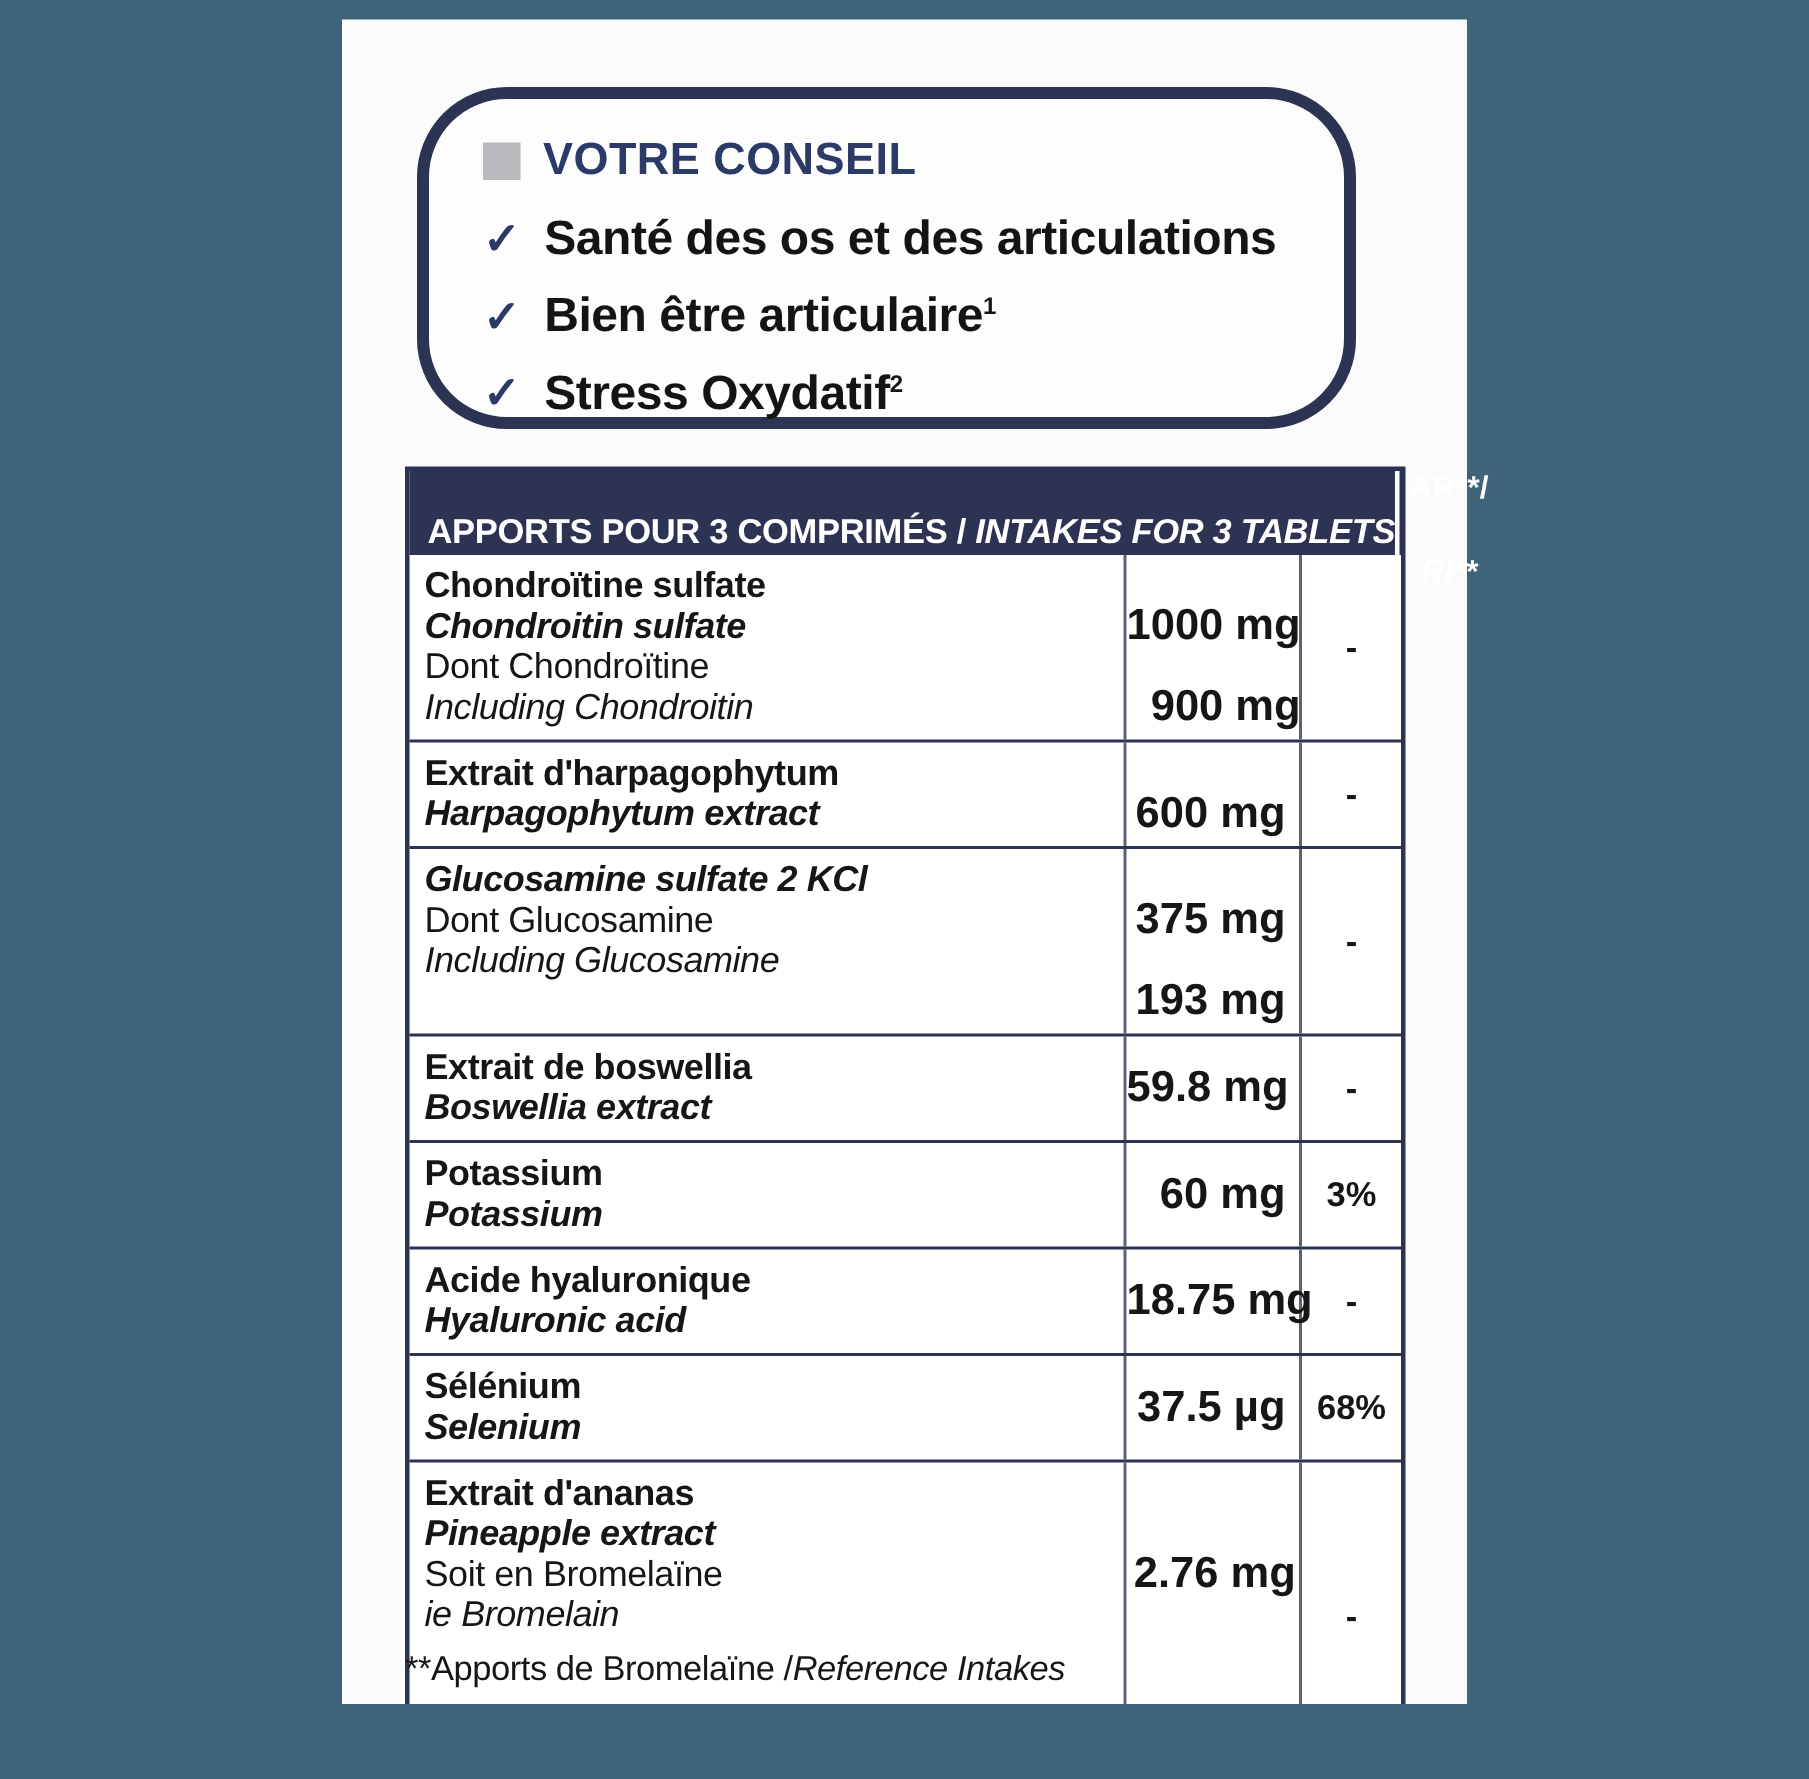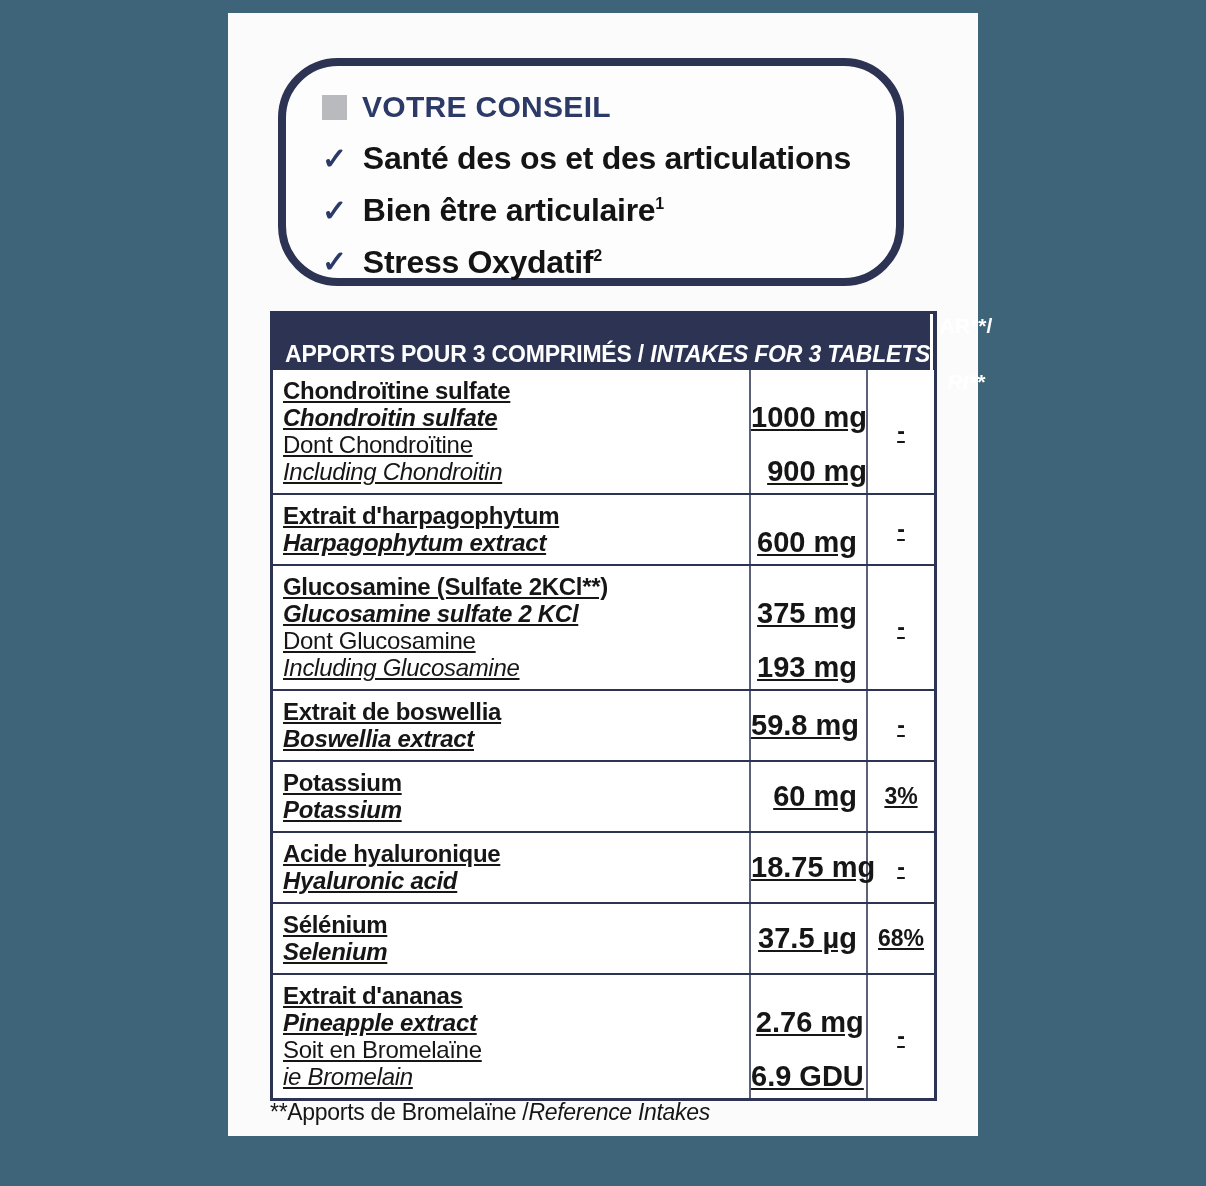--- a/index.html
+++ b/index.html
@@ -65,21 +65,20 @@
     border-right: 3px solid #ffffff; white-space: pre;
   }
   .thead-ar {
     display: flex; flex-direction: column; justify-content: center; align-items: center;
     font-weight: bold; font-size: 21px; line-height: 24px; gap: 32px;
   }
   .thead .it, .footnote .it { font-style: italic; }
   .trow {
     display: grid; grid-template-columns: 1fr 119px 66px;
     border-top: 2px solid var(--navy);
-    text-decoration: underline;
   }
   .trow:first-child { border-top: none; }
   .cell-label { padding: 7px 6px 8px 10px; }
   .line { font-size: 24px; line-height: var(--lh); letter-spacing: -0.3px; white-space: nowrap; color: var(--text); }
   .s-b  { font-weight: bold; }
   .s-bi { font-weight: bold; font-style: italic; }
   .s-i  { font-style: italic; }
   .s-r  { font-weight: normal; }
   .cell-values {
     border-left: 2px solid var(--line);
@@ -151,21 +150,20 @@
               <div class="line s-b">Extrait d'harpagophytum</div>
               <div class="line s-bi">Harpagophytum extract</div>
             </div>
             <div class="cell-values" style="grid-template-rows: repeat(2, var(--lh));">
               <div class="val" style="grid-row: 2;">600 mg</div>
             </div>
             <div class="cell-ar">-</div>
           </div>
           <div class="trow">
             <div class="cell-label">
-              <div class="line s-b">Glucosamine  (Sulfate 2KCl**)</div>
               <div class="line s-bi">Glucosamine sulfate 2 KCl</div>
               <div class="line s-r">Dont Glucosamine</div>
               <div class="line s-i">Including Glucosamine</div>
             </div>
             <div class="cell-values" style="grid-template-rows: repeat(4, var(--lh));">
               <div class="val" style="grid-row: 2;">375 mg</div>
               <div class="val" style="grid-row: 4;">193 mg</div>
             </div>
             <div class="cell-ar">-</div>
           </div>
@@ -209,21 +207,21 @@
             </div>
             <div class="cell-ar">68%</div>
           </div>
           <div class="trow">
             <div class="cell-label">
               <div class="line s-b">Extrait d'ananas</div>
               <div class="line s-bi">Pineapple extract</div>
               <div class="line s-r">Soit en Bromelaïne</div>
               <div class="line s-i">ie Bromelain</div>
             </div>
-            <div class="cell-values" style="grid-template-rows: repeat(4, var(--lh));">
+            <div class="cell-values" style="grid-template-rows: repeat(4, var(--lh)); gap: 27px;">
               <div class="val" style="grid-row: 2;">2.76 mg</div>
               <div class="val" style="grid-row: 4;">6.9 GDU</div>
             </div>
             <div class="cell-ar">-</div>
           </div>
         </div>
     </div>
 
     <div class="footnote"><span>**Apports de Bromelaïne /</span><span class="it">Reference Intakes</span></div>
 

